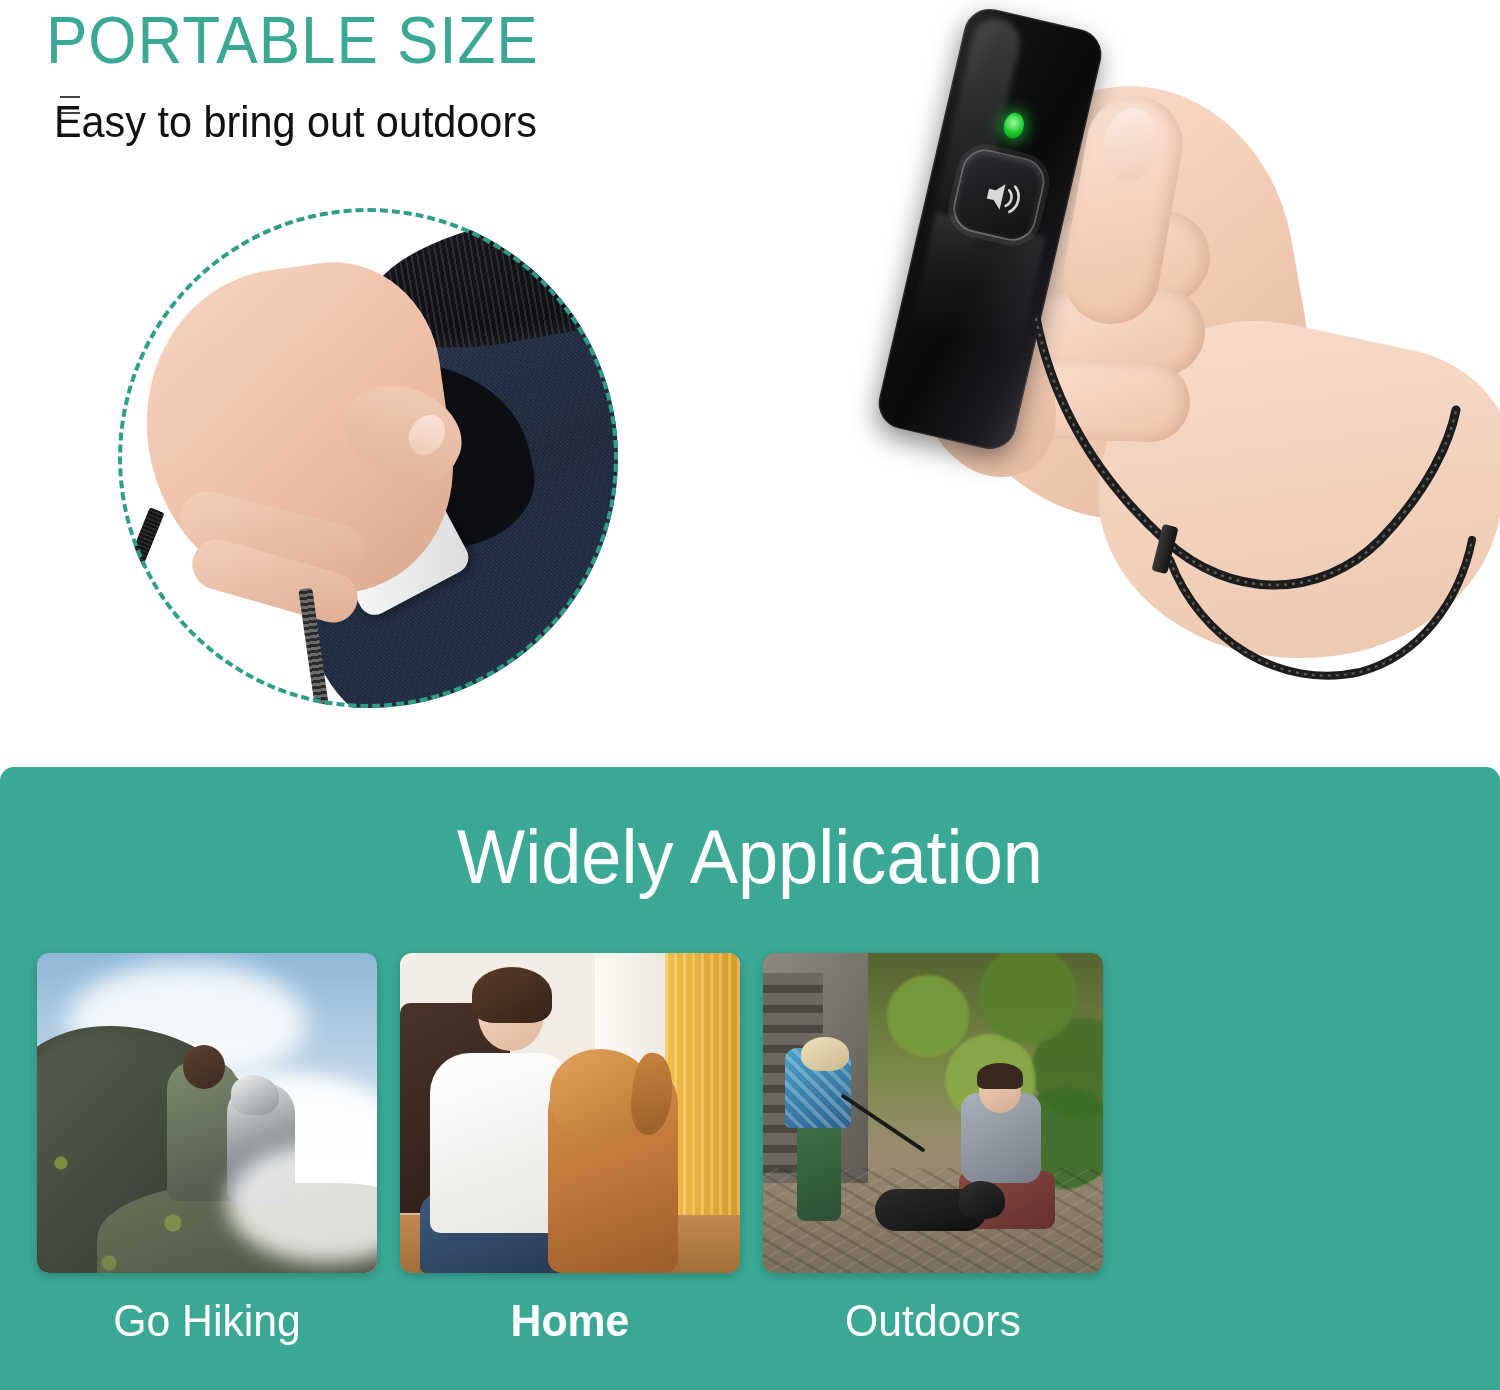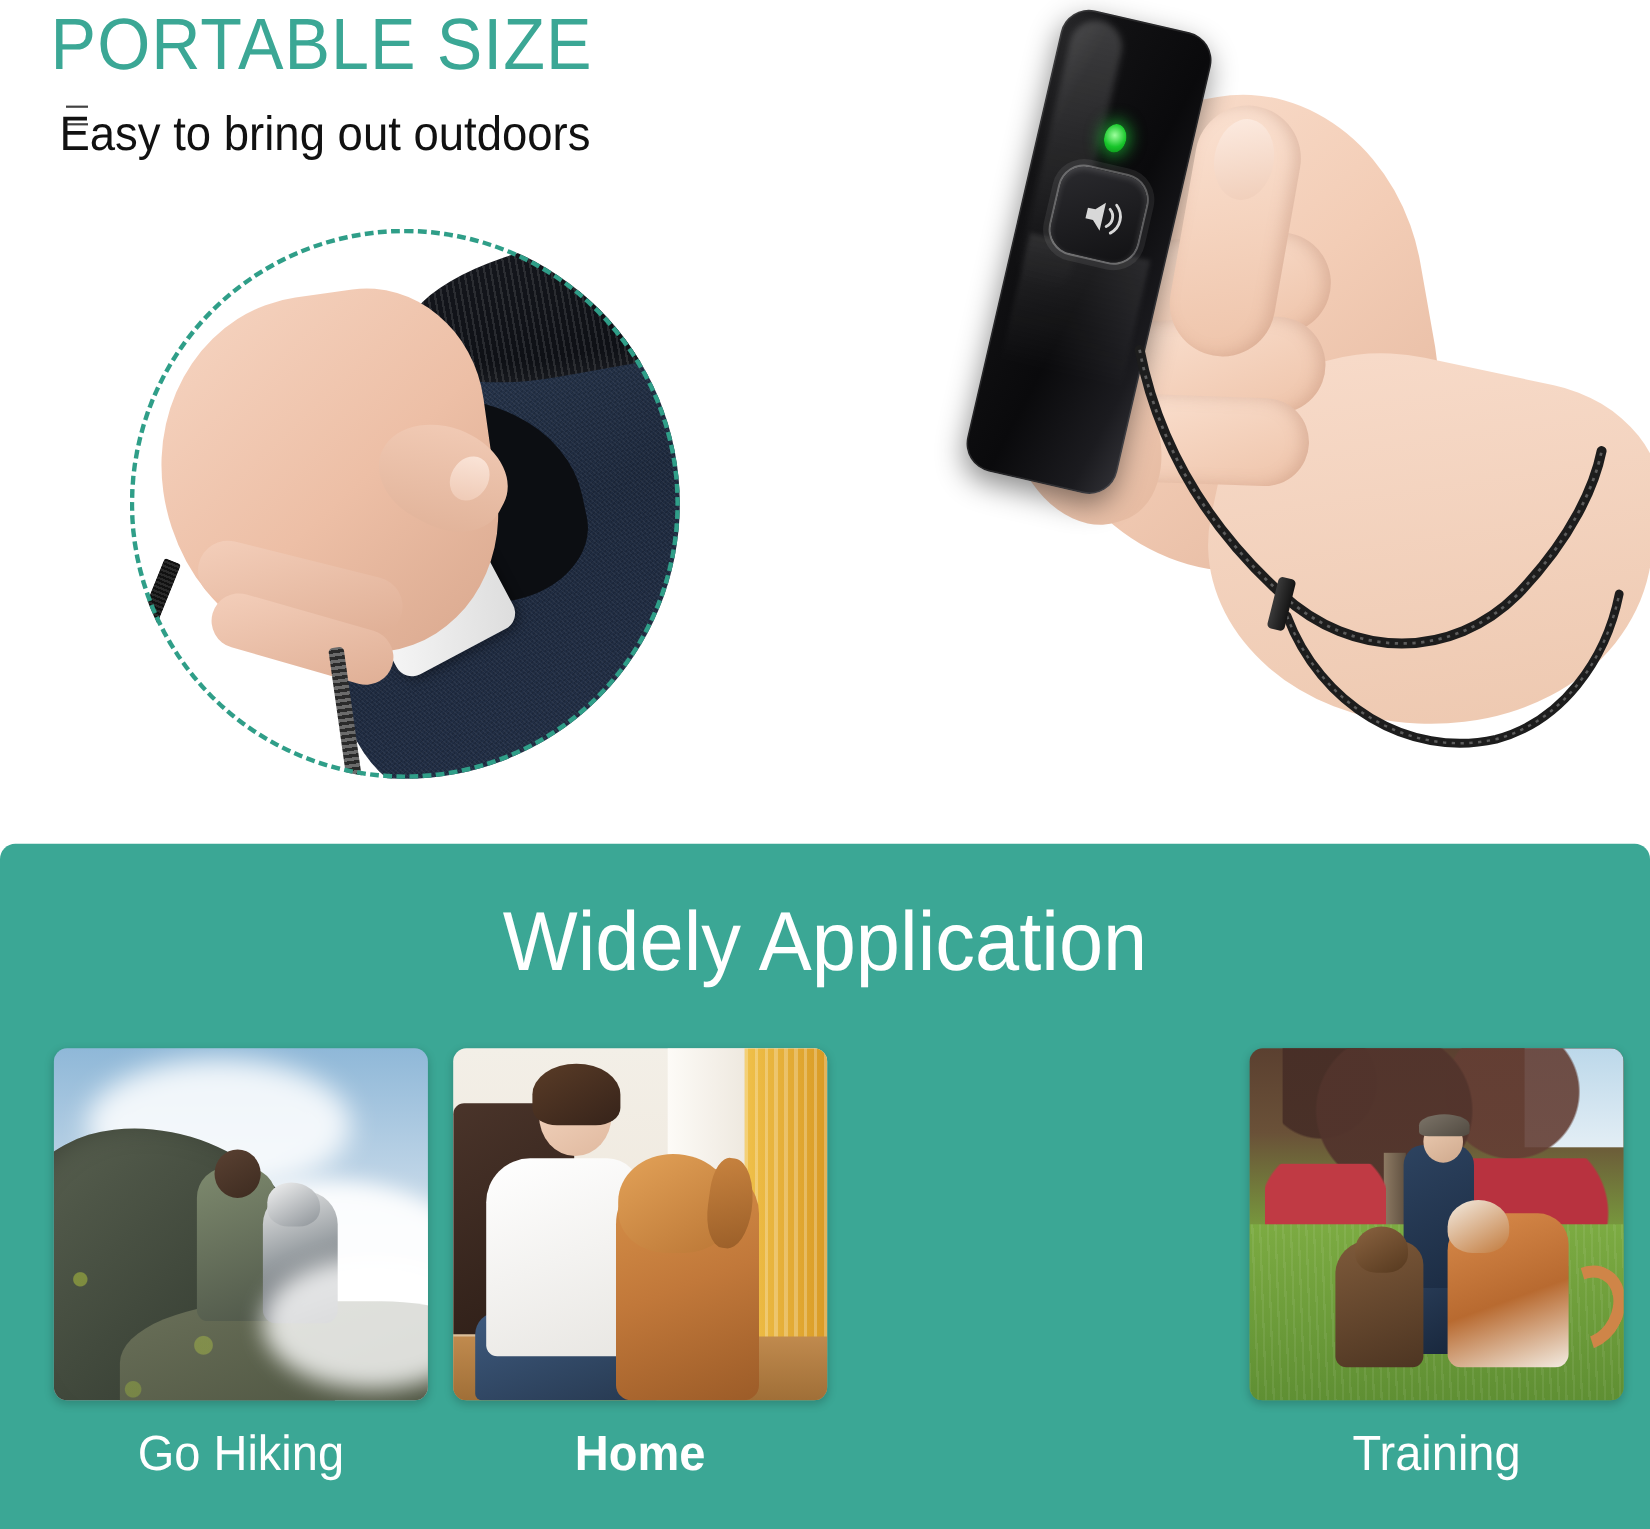--- a/index.html
+++ b/index.html
@@ -109,21 +109,21 @@
   #lan-slider{position:absolute;left:297px;top:525px;width:16px;height:48px;
      background:linear-gradient(90deg,#3a3a3a,#141414);border-radius:4px;transform:rotate(14deg);}
 
   
   #teal-section{position:absolute;left:0;top:767px;width:1500px;height:623px;
      background:#3BA795;border-radius:14px 14px 0 0;}
   #app-title{position:absolute;left:0;top:47px;width:1500px;text-align:center;
      color:#ffffff;font-size:76px;line-height:86px;font-weight:400;
      transform:scaleX(.95);}
 
-  #cards{position:absolute;left:0;top:186px;width:1432px;height:420px;margin-left:12px;}
+  #cards{position:absolute;left:0;top:186px;width:1432px;height:420px;}
   .card{position:absolute;top:0;width:340px;}
   .photo{width:340px;height:320px;border-radius:12px;overflow:hidden;position:relative;
      box-shadow:0 3px 9px rgba(0,0,0,.20);}
   .caption{margin-top:22px;text-align:center;color:#fff;font-size:45px;line-height:52px;
      transform:scaleX(.95);}
   #card-0{left:37px;} #card-1{left:400px;font-weight:bold;} #card-2{left:763px;} #card-3{left:1124px;}
 
   
   .ph{position:absolute;}
   #p1{background:linear-gradient(180deg,#8fb8d8 0%,#bcd3e6 35%,#dfe8ef 62%,#cfd9de 100%);}
@@ -356,36 +356,36 @@
         <div class="ph" id="p2-body"></div>
         <div class="ph" id="p2-head"></div>
         <div class="ph" id="p2-hair"></div>
         <div class="ph" id="p2-dog"></div>
         <div class="ph" id="p2-doghead"></div>
         <div class="ph" id="p2-ear"></div>
       </div>
       <div class="caption">Home</div>
     </div>
 
-
-    <div class="card" id="card-3">
-      <div class="photo" id="p4">
-        <div class="ph" id="p4-sky"></div>
-        <div class="ph" id="p4-canopy"></div>
-        <div class="ph" id="p4-trunk"></div>
-        <div class="ph" id="p4-bushL"></div>
-        <div class="ph" id="p4-bushR"></div>
-        <div class="ph" id="p4-grass"></div>
-        <div class="ph" id="p4-manlegs"></div>
-        <div class="ph" id="p4-man"></div>
-        <div class="ph" id="p4-manhead"></div>
-        <div class="ph" id="p4-cap"></div>
-        <div class="ph" id="p4-dogA"></div>
-        <div class="ph" id="p4-dogAhead"></div>
-        <div class="ph" id="p4-tail"></div>
-        <div class="ph" id="p4-dogB"></div>
-        <div class="ph" id="p4-dogBhead"></div>
+    <div class="card" id="card-2">
+      <div class="photo" id="p3">
+        <div class="ph" id="p3-trees"></div>
+        <div class="ph" id="p3-wall"></div>
+        <div class="ph" id="p3-stairs"></div>
+        <div class="ph" id="p3-fern"></div>
+        <div class="ph" id="p3-path"></div>
+        <div class="ph" id="p3-w-legs"></div>
+        <div class="ph" id="p3-w-top"></div>
+        <div class="ph" id="p3-w-hair"></div>
+        <div class="ph" id="p3-leash"></div>
+        <div class="ph" id="p3-m-legs"></div>
+        <div class="ph" id="p3-m-body"></div>
+        <div class="ph" id="p3-m-head"></div>
+        <div class="ph" id="p3-m-hair"></div>
+        <div class="ph" id="p3-dog"></div>
+        <div class="ph" id="p3-doghead"></div>
       </div>
-      <div class="caption">Training</div>
+      <div class="caption">Outdoors</div>
     </div>
+
 
   </div>
 </div>
 
 </body></html>

